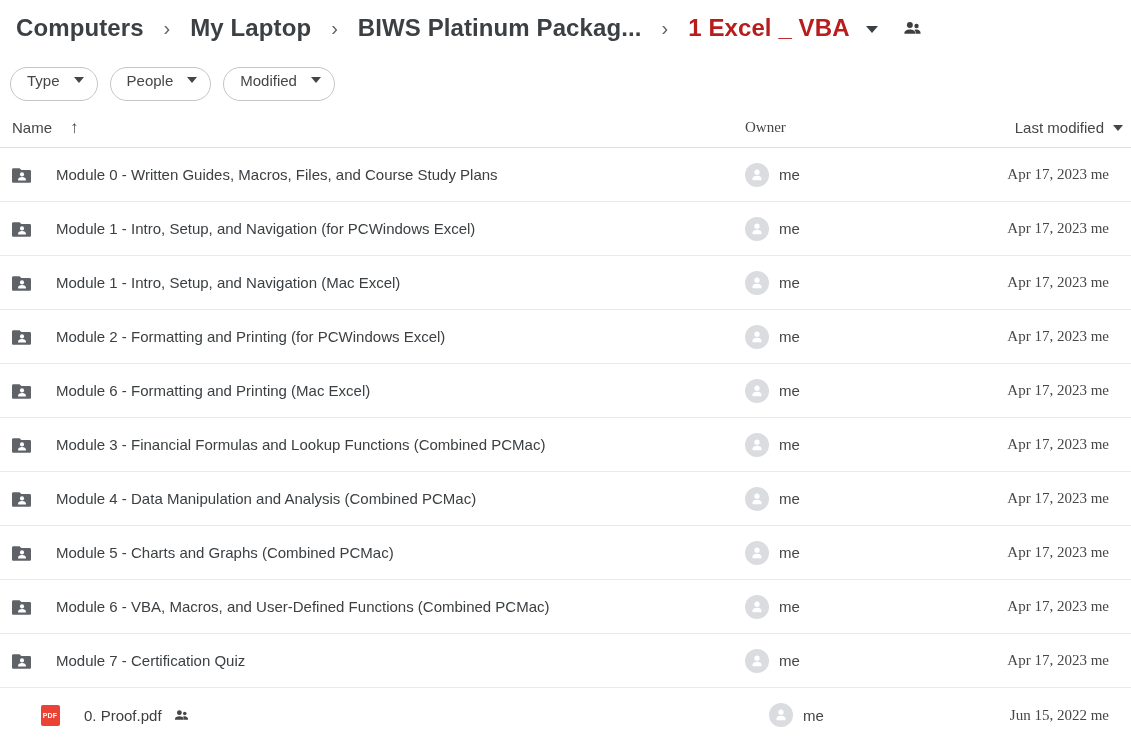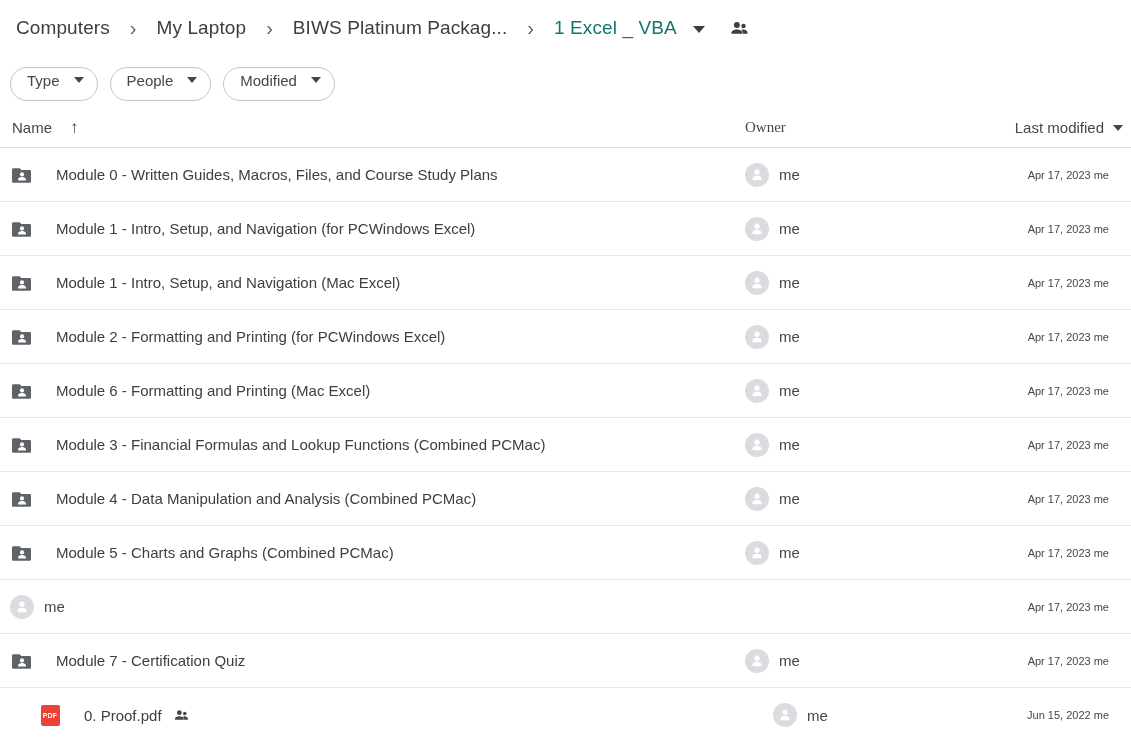--- a/index.html
+++ b/index.html
@@ -13,28 +13,29 @@
   .page { position: relative; width: 1131px; height: 751px; overflow: hidden; background:#fff; }
 
   
   .breadcrumb {
     display: flex; align-items: center;
     height: 56px;
     padding: 0 10px 0 10px;
     gap: 0px;
   }
   .crumb {
-    font-size: 19px;
+    font-size: 24px;
     color: #3c4043;
     letter-spacing: .1px;
     padding: 2px 6px;
     border-radius: 4px;
     white-space: nowrap;
-  }
-  .crumb.last { color: #0f766e; }
+    font-weight: bold;
+  }
+  .crumb.last { color: #b91c1c; }
   .crumb-sep {
     color: #5f6368;
     font-size: 20px;
     padding: 0 14px;
     line-height: 1;
     user-select: none;
   }
   .crumb-caret {
     width: 0; height: 0;
     border-left: 6px solid transparent;
@@ -112,22 +113,23 @@
     display: flex; align-items: center;
     min-width: 0;
   }
   .cell-owner {
     width: 242px;
     display: flex; align-items: center;
   }
   .cell-mod {
     flex: 1;
     display: flex; justify-content: flex-end; align-items: center;
-    font-size: 11px; color: #444746;
+    font-size: 15px; color: #444746;
     white-space: nowrap;
+    font-family: Liberation Serif, serif;
   }
 
   .name-text {
     font-size: 15px; color: #3c4043;
     white-space: nowrap; overflow: hidden; text-overflow: ellipsis;
   }
   .owner-text { font-size: 15px; color: #444746; margin-left: 10px; }
 
   .file-icon { width: 24px; height: 24px; margin-right: 22px; flex: none; display:flex; align-items:center; justify-content:center;}
   .pdf-icon {
@@ -372,20 +374,30 @@
               <svg width="18" height="18" viewBox="0 0 24 24" aria-hidden="true">
                 <circle cx="12" cy="8.2" r="3.5" fill="#ffffff"></circle>
                 <path fill="#ffffff" d="M12 13c-3.3 0-6 1.9-6 3.6V19h12v-2.4c0-1.7-2.7-3.6-6-3.6z"></path>
               </svg>
             </span>
             <span class="owner-text">me</span>
           </div>
           <div class="cell-mod">Apr 17, 2023 me</div>
         </div>
         <div class="row">
+          <div class="cell-name">
+            <span class="file-icon">
+              <svg width="24" height="24" viewBox="0 0 24 24" aria-hidden="true">
+                <path fill="#5f6368" d="M3.5 5.2h6.1l1.7 1.9h8.2c.9 0 1.5.6 1.5 1.4v9.9c0 .8-.6 1.4-1.5 1.4H3.5c-.9 0-1.5-.6-1.5-1.4V6.6c0-.8.6-1.4 1.5-1.4z"></path>
+                <circle cx="12" cy="11.4" r="2.05" fill="#ffffff"></circle>
+                <path fill="#ffffff" d="M12 14.1c-2.3 0-3.9 1.2-3.9 2.2v1.1h7.8v-1.1c0-1-1.6-2.2-3.9-2.2z"></path>
+              </svg>
+            </span>
+            <span class="name-text">Module 6 - VBA, Macros, and User-Defined Functions (Combined PCMac)</span>
+          </div>
           <div class="cell-owner">
             <span class="avatar">
               <svg width="18" height="18" viewBox="0 0 24 24" aria-hidden="true">
                 <circle cx="12" cy="8.2" r="3.5" fill="#ffffff"></circle>
                 <path fill="#ffffff" d="M12 13c-3.3 0-6 1.9-6 3.6V19h12v-2.4c0-1.7-2.7-3.6-6-3.6z"></path>
               </svg>
             </span>
             <span class="owner-text">me</span>
           </div>
           <div class="cell-mod">Apr 17, 2023 me</div>

